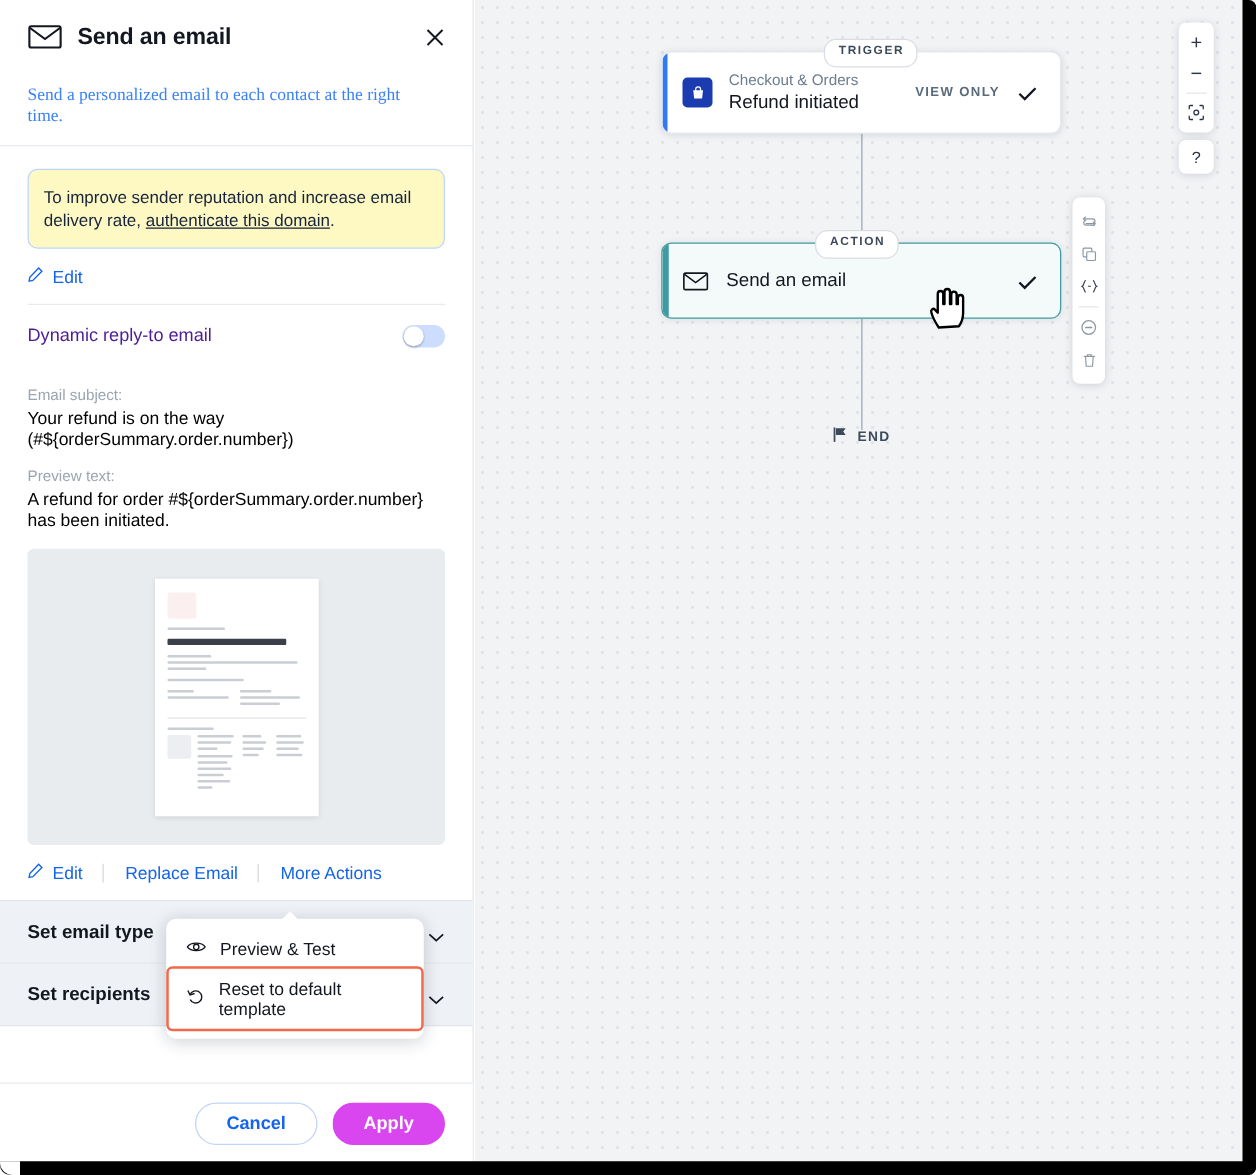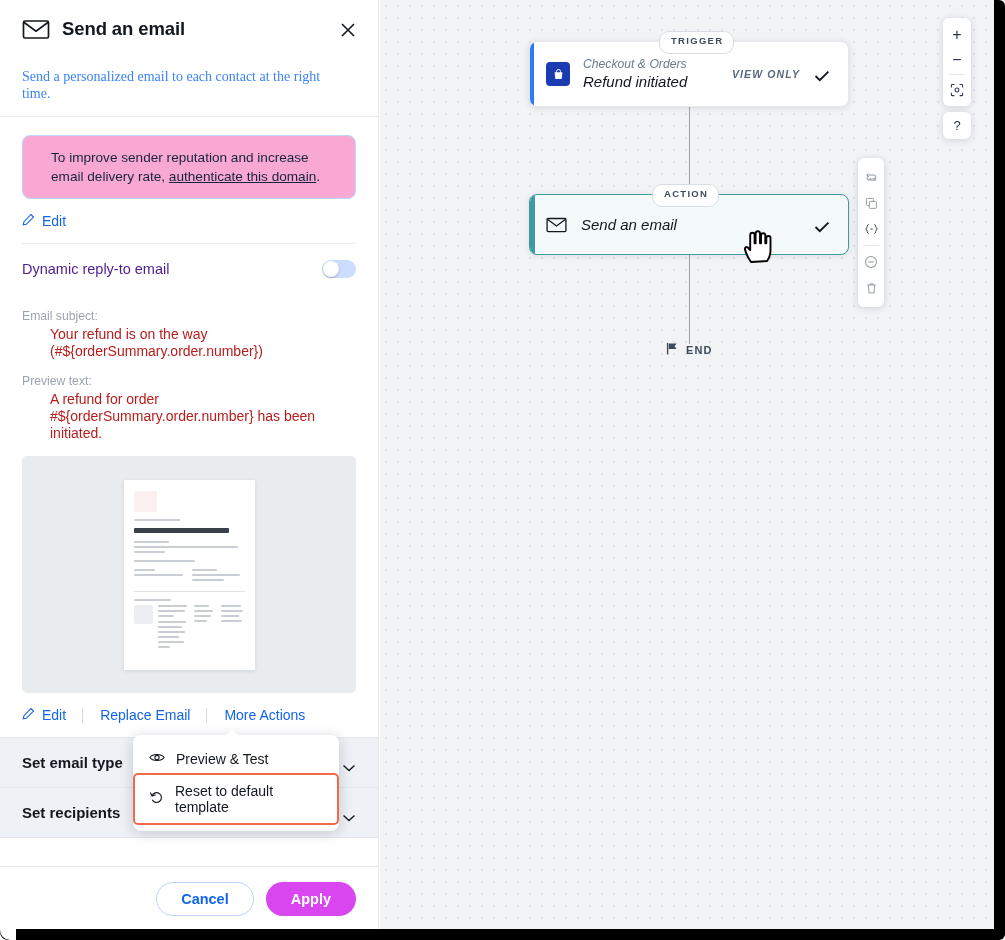--- a/index.html
+++ b/index.html
@@ -56,22 +56,22 @@
     max-width: 330px;
     font-family: Liberation Serif, serif;
   }
 
   .divider { height: 1px; background: #e8eaef; width: 100%; }
 
   .panel-body { flex: 1 1 auto; overflow: hidden; position: relative; }
 
   .notice {
     margin: 18px 22px 0 22px;
-    background: #f9a8d4; border: 1px solid #bcd6ff; border-radius: 8px;
-    padding: 12px 28px;
+    background: #fef9c3; border: 1px solid #bcd6ff; border-radius: 8px;
+    padding: 12px 12px;
     font-size: 13.6px; line-height: 19px; color: #16243c;
   }
   .notice a { color: #16243c; text-decoration: underline; cursor: pointer; }
 
   .link-row { margin: 14px 22px 0 22px; display: flex; align-items: center; gap: 17px; }
   .link {
     display: inline-flex; align-items: center; gap: 7px;
     color: #1464ec; font-size: 14px; cursor: pointer;
   }
   .link.sep { position: relative; padding-left: 18px; }
@@ -102,21 +102,21 @@
     background: #eef1f5;
     border-top: 1px solid #e2e6ec; border-bottom: 1px solid #e2e6ec;
     cursor: pointer;
   }
   .section-head.plain { background: #eef1f5; }
   .section-title { font-size: 15px; font-weight: bold; color: #131720; }
   .chev { width: 14px; height: 9px; }
 
   .section-content { padding: 14px 22px 0 22px; }
   .field-label { font-size: 12.2px; color: #9aa5b1; margin-bottom: 3px; }
-  .field-value { font-size: 14px; line-height: 17px; color: #b91c1c; margin-left: 28px; }
+  .field-value { font-size: 14px; line-height: 17px; color: #000000; }
   .field-block { margin-bottom: 14px; }
 
   
   .thumb-wrap {
     margin: 4px 22px 0 22px;
     height: 237px; background: #e9ecef; border-radius: 5px;
     display: flex; align-items: center; justify-content: center;
     position: relative; overflow: hidden;
   }
   .thumb-page {
@@ -185,21 +185,21 @@
   .canvas {
     position: absolute; left: 380px; top: 0;
     width: 625px; height: 931px;
     background-color: #f2f3f5;
     background-image: radial-gradient(#e0e2e7 1.1px, transparent 1.2px);
     background-size: 12px 12px;
     overflow: hidden;
   }
 
   .node {
-    position: absolute; background: #fff; border-radius: 8px; font-style: italic;
+    position: absolute; background: #fff; border-radius: 8px;
   }
   .node-trigger {
     left: 149px; top: 41px; width: 320px; height: 66px;
     box-shadow: 0 1px 6px rgba(22,36,60,.13);
     border: 1px solid #e6e8ec;
     display: flex; align-items: center; padding: 0 18px 0 16px;
     overflow: hidden;
   }
   .node-trigger::before {
     content: ""; position: absolute; left: 0; top: 0; bottom: 0; width: 4px;

